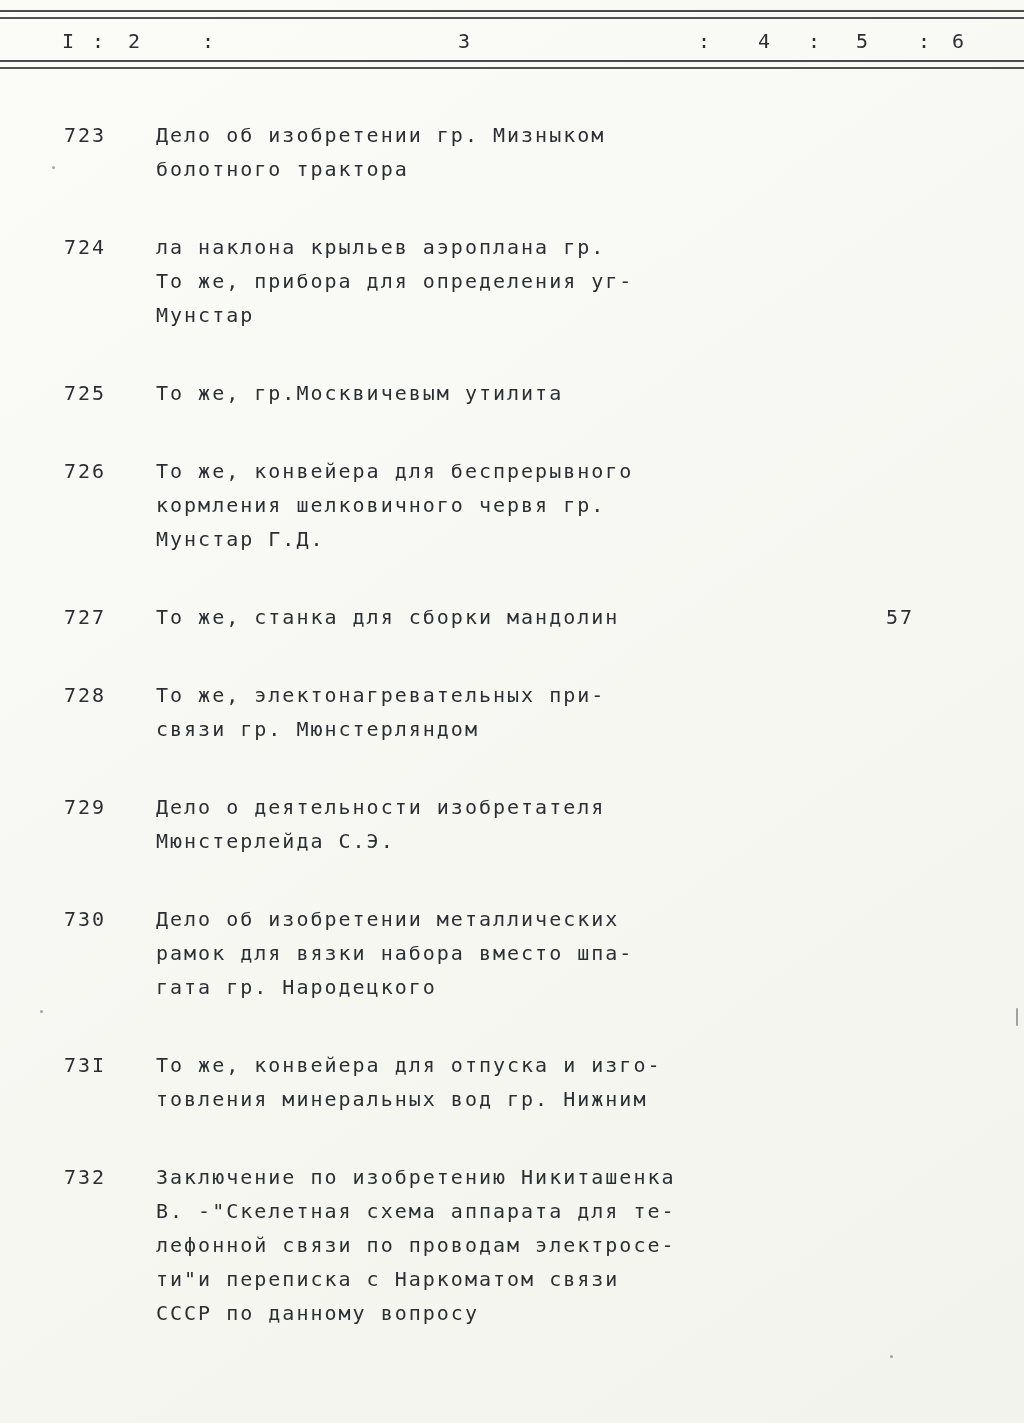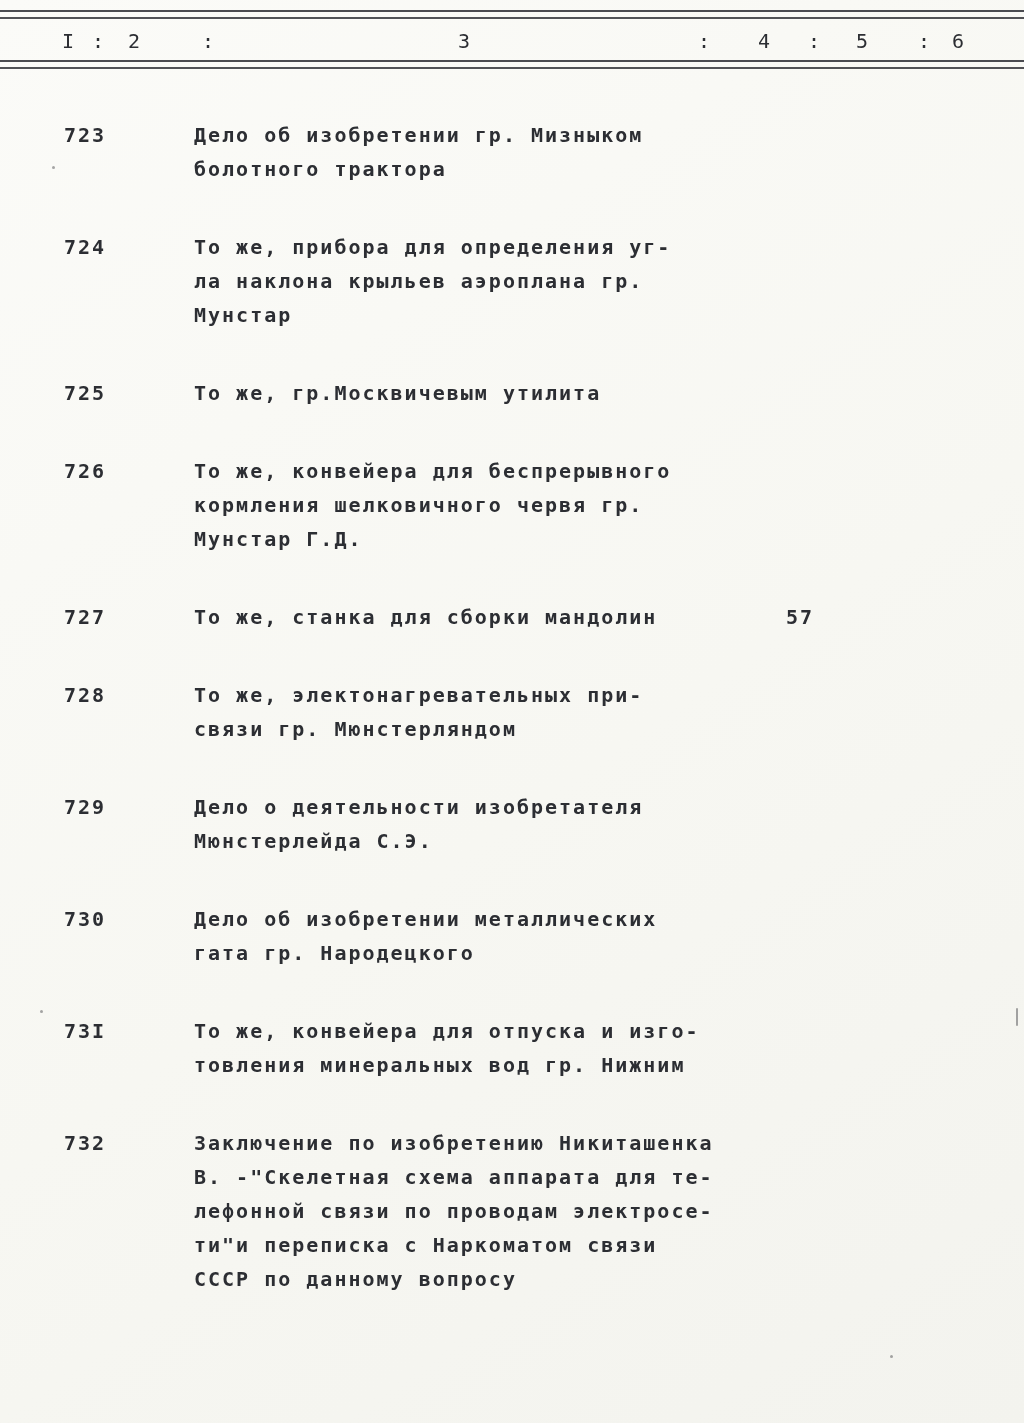--- a/index.html
+++ b/index.html
@@ -44,47 +44,45 @@
     line-height: 34px;
   }
   .ch {
     position: absolute;
     top: 0;
     white-space: pre;
   }
   
   .entries {
     padding-top: 6px;
-    font-weight: bold;
   }
   .entry {
     display: flex;
     align-items: flex-start;
     margin-bottom: 44px;
     line-height: 34px;
   }
   .entry-number {
     width: 156px;
     padding-left: 64px;
     box-sizing: border-box;
     flex: none;
   }
   .entry-text {
     width: 548px;
     flex: none;
-    margin-left: 38px;
   }
   .entry-line {
     white-space: pre-wrap;
   }
   .entry-col5 {
     flex: none;
     width: 120px;
-    margin-left: 44px;
-    text-align: left;
+    margin-left: 90px;
+    text-align: right;
   }
   
   .speck {
     position: absolute;
     background: rgba(60,60,65,0.45);
     border-radius: 50%;
   }
 </style>
 </head>
 <body>
@@ -115,22 +113,22 @@
     <div class="entry-text">
           <div class="entry-line">Дело об изобретении гр. Мизныком</div>
           <div class="entry-line">болотного трактора</div>
         </div>
     <div class="entry-col5"></div>
   </div>
 
   <div class="entry">
     <div class="entry-number">724</div>
     <div class="entry-text">
+          <div class="entry-line">ла наклона крыльев аэроплана гр.</div>
           <div class="entry-line">То же, прибора для определения уг-</div>
-          <div class="entry-line">ла наклона крыльев аэроплана гр.</div>
           <div class="entry-line">Мунстар</div>
         </div>
     <div class="entry-col5"></div>
   </div>
 
   <div class="entry">
     <div class="entry-number">725</div>
     <div class="entry-text">
           <div class="entry-line">То же, гр.Москвичевым утилита</div>
         </div>
@@ -170,20 +168,21 @@
           <div class="entry-line">Дело о деятельности изобретателя</div>
           <div class="entry-line">Мюнстерлейда С.Э.</div>
         </div>
     <div class="entry-col5"></div>
   </div>
 
   <div class="entry">
     <div class="entry-number">730</div>
     <div class="entry-text">
           <div class="entry-line">Дело об изобретении металлических</div>
+          <div class="entry-line">рамок для вязки набора вместо шпа-</div>
           <div class="entry-line">гата гр. Народецкого</div>
         </div>
     <div class="entry-col5"></div>
   </div>
 
   <div class="entry">
     <div class="entry-number">73I</div>
     <div class="entry-text">
           <div class="entry-line">То же, конвейера для отпуска и изго-</div>
           <div class="entry-line">товления минеральных вод гр. Нижним</div>

